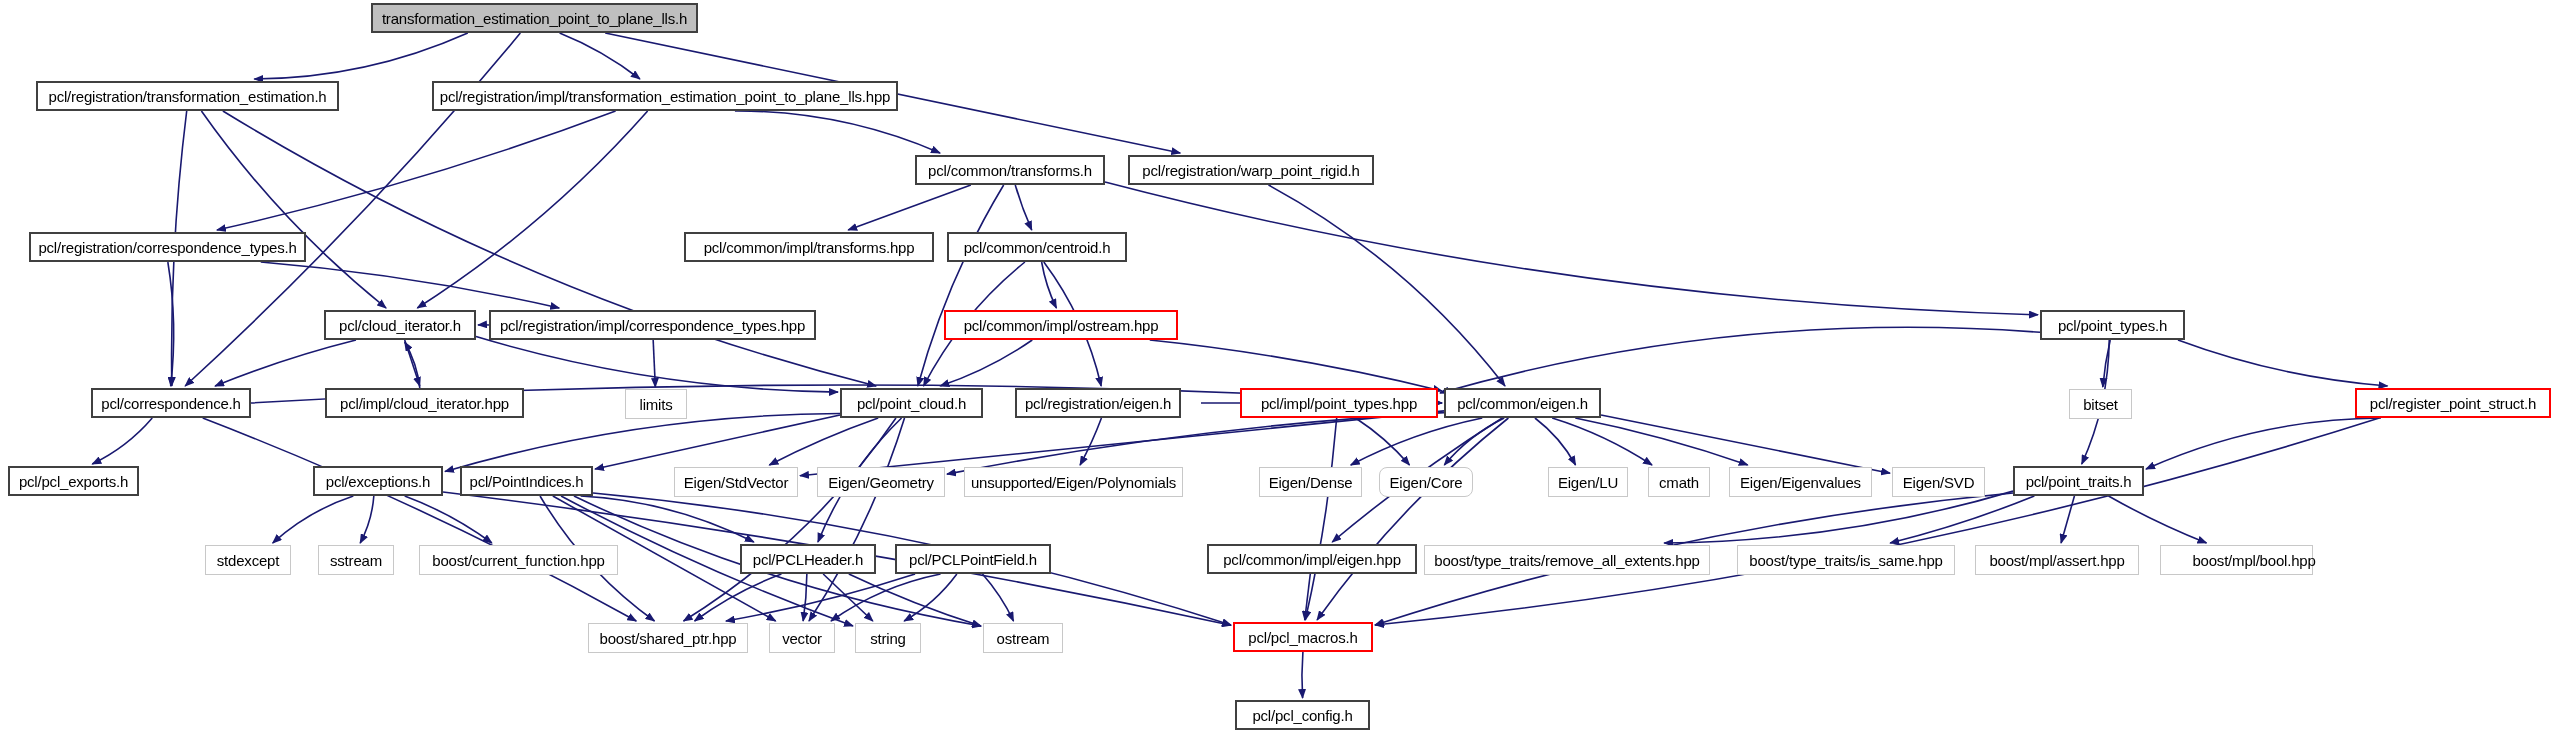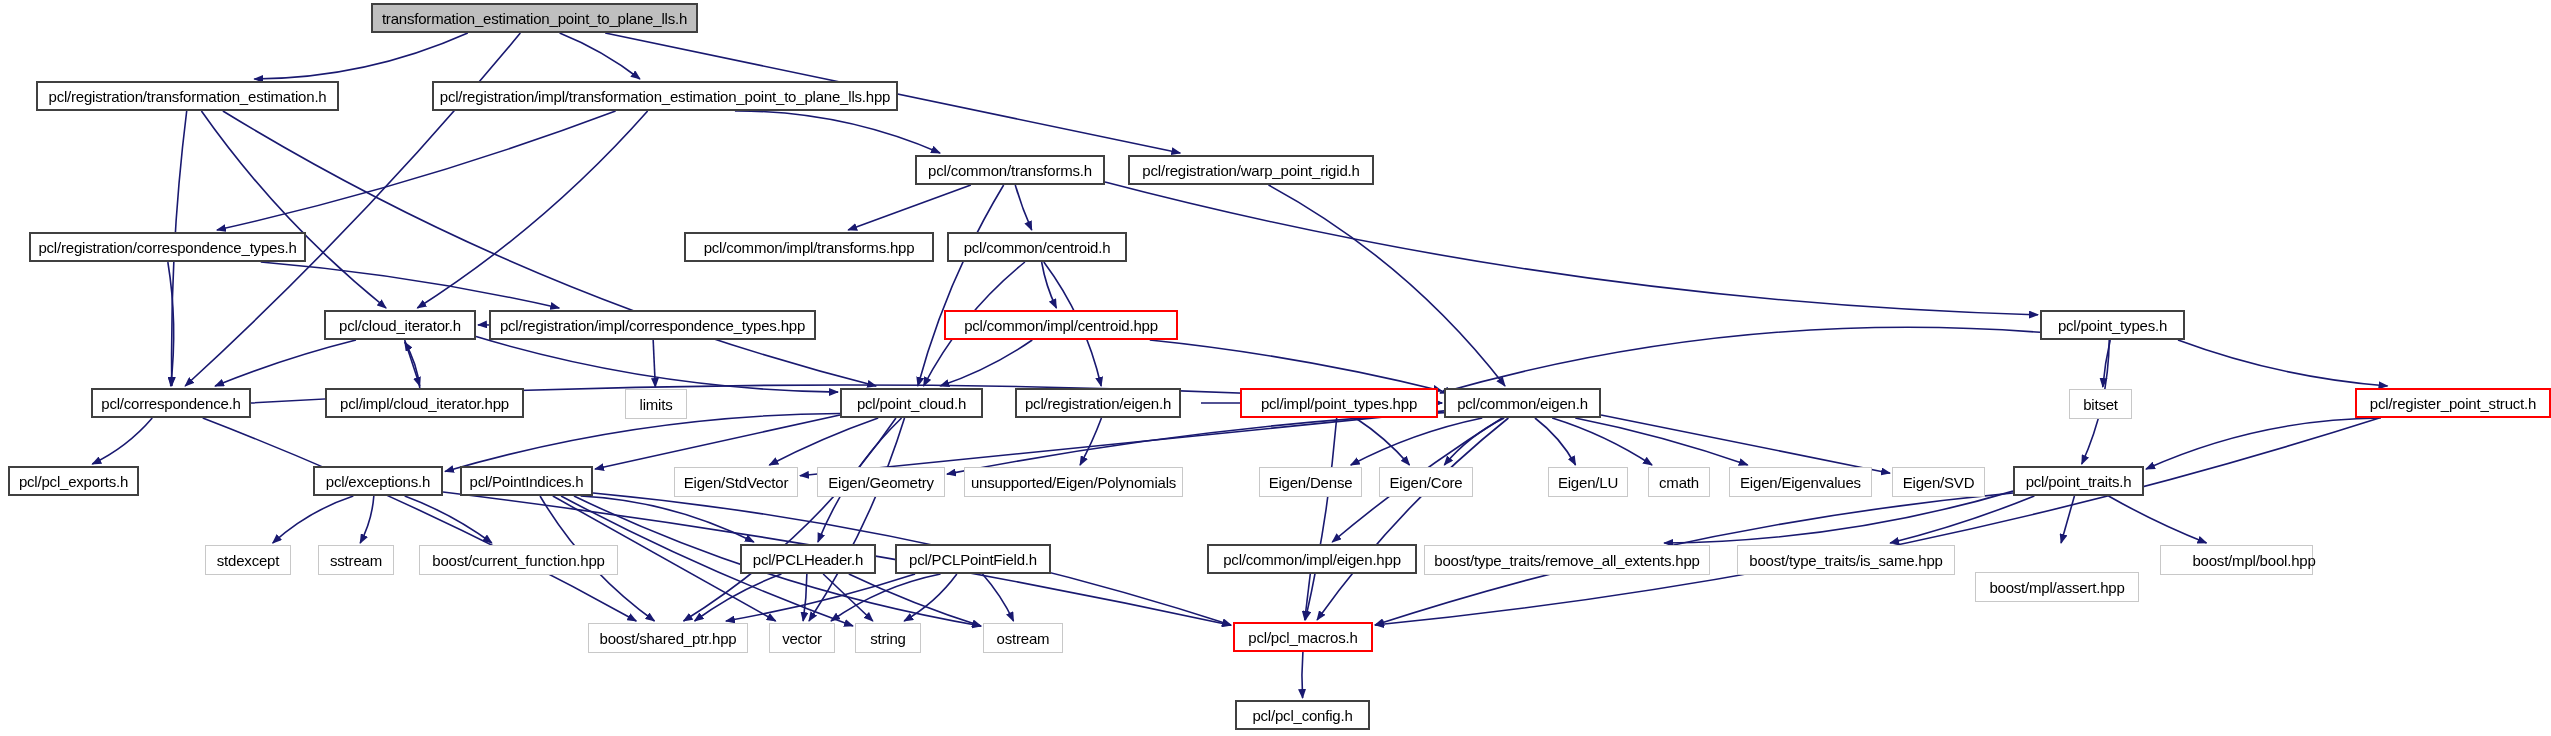--- a/index.html
+++ b/index.html
@@ -179,21 +179,21 @@
       <div class="node solid" style="left: 2040px; top: 310px; width: 145px;">
         <span>pcl/point_types.h</span>
       </div>
       <div class="node solid" style="left: 324px; top: 310px; width: 152px;">
         <span>pcl/cloud_iterator.h</span>
       </div>
       <div class="node solid" style="left: 489px; top: 310px; width: 327px;">
         <span>pcl/registration/impl/correspondence_types.hpp</span>
       </div>
       <div class="node red" style="left: 944px; top: 310px; width: 234px;">
-        <span>pcl/common/impl/centroid.hpp</span>
+        <span>pcl/common/impl/ostream.hpp</span>
       </div>
       <div class="node solid" style="left: 91px; top: 388px; width: 160px;">
         <span>pcl/correspondence.h</span>
       </div>
       <div class="node solid" style="left: 325px; top: 388px; width: 199px;">
         <span>pcl/impl/cloud_iterator.hpp</span>
       </div>
       <div class="node ext" style="left: 625px; top: 389px; width: 62px;">
         <span>limits</span>
       </div>
@@ -229,21 +229,21 @@
       </div>
       <div class="node ext" style="left: 817px; top: 467px; width: 128px;">
         <span>Eigen/Geometry</span>
       </div>
       <div class="node ext" style="left: 964px; top: 467px; width: 219px;">
         <span>unsupported/Eigen/Polynomials</span>
       </div>
       <div class="node ext" style="left: 1259px; top: 467px; width: 103px;">
         <span>Eigen/Dense</span>
       </div>
-      <div class="node ext" style="left: 1379px; top: 467px; width: 94px;">
+      <div class="node ext" style="left: 1379px; top: 467px; width: 94px; border-radius: 8px;">
         <span>Eigen/Core</span>
       </div>
       <div class="node ext" style="left: 1548px; top: 467px; width: 80px;">
         <span>Eigen/LU</span>
       </div>
       <div class="node ext" style="left: 1648px; top: 467px; width: 62px;">
         <span>cmath</span>
       </div>
       <div class="node ext" style="left: 1729px; top: 467px; width: 143px;">
         <span>Eigen/Eigenvalues</span>
@@ -271,21 +271,21 @@
       </div>
       <div class="node solid" style="left: 1207px; top: 544px; width: 210px;">
         <span>pcl/common/impl/eigen.hpp</span>
       </div>
       <div class="node ext" style="left: 1424px; top: 545px; width: 286px;">
         <span>boost/type_traits/remove_all_extents.hpp</span>
       </div>
       <div class="node ext" style="left: 1737px; top: 545px; width: 218px;">
         <span>boost/type_traits/is_same.hpp</span>
       </div>
-      <div class="node ext" style="left: 1975px; top: 545px; width: 164px; margin-top: 27px;">
+      <div class="node ext" style="left: 1975px; top: 545px; width: 164px;">
         <span>boost/mpl/assert.hpp</span>
       </div>
       <div class="node ext" style="left: 2160px; top: 545px; width: 153px; padding-left: 42px;">
         <span>boost/mpl/bool.hpp</span>
       </div>
       <div class="node ext" style="left: 588px; top: 623px; width: 160px;">
         <span>boost/shared_ptr.hpp</span>
       </div>
       <div class="node ext" style="left: 769px; top: 623px; width: 66px;">
         <span>vector</span>

